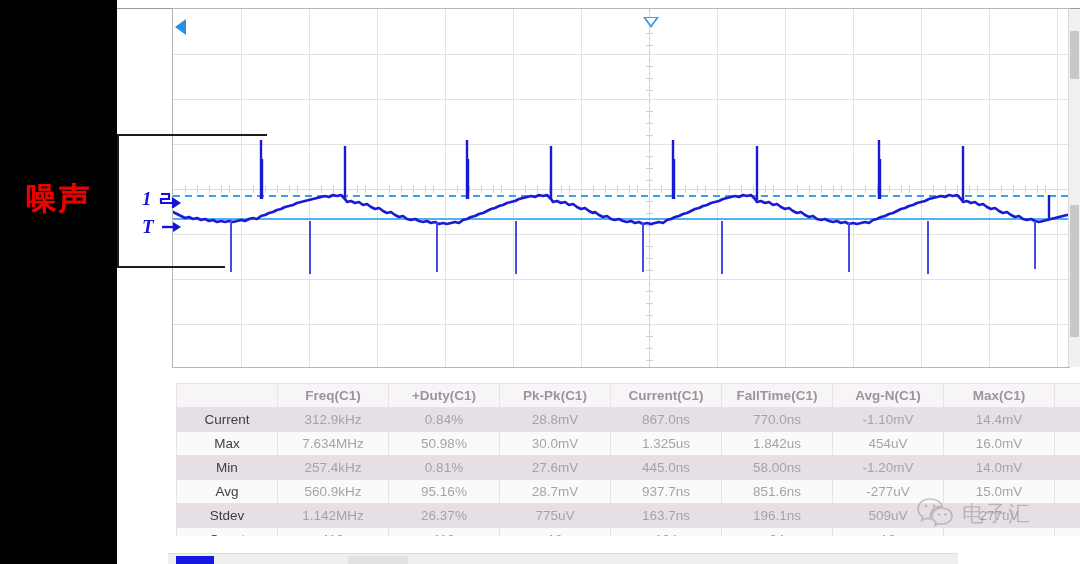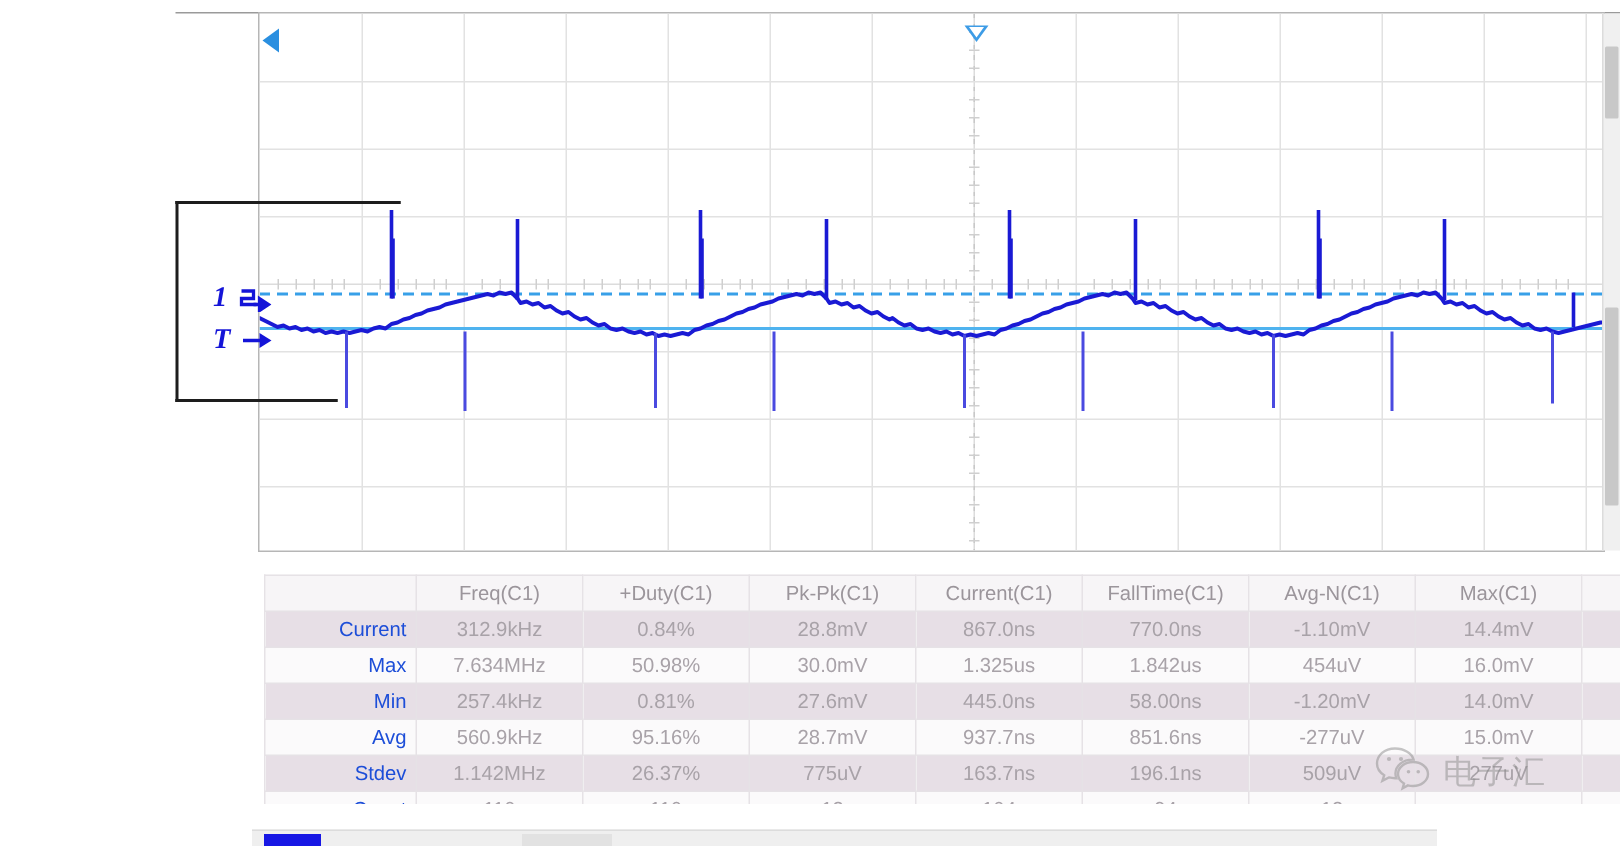--- a/index.html
+++ b/index.html
@@ -122,23 +122,23 @@
   }
   .meas-table th,.meas-table td{
     border:1px solid #e6e2e6;
     padding:2px 6px;
     height:19px;
     font-weight:normal;
     white-space:nowrap;
     overflow:hidden;
   }
   .meas-table thead th{
-    background:#f7f5f7;color:#9b959b;text-align:center;
-  }
-  .meas-table td.rowlab{text-align:right;color:#1d4ed8;}
+    background:#f7f5f7;color:#9b959b;text-align:center;font-weight:bold;
+  }
+  .meas-table td.rowlab{text-align:center;color:#404040;}
   .meas-table td.val{text-align:center;}
   .meas-table tbody tr.odd td{background:#e7dfe6;}
   .meas-table tbody tr.even td{background:#fbfafb;}
   .col-lab{width:88px;}
   .col-d{width:98px;}
   .col-ite{width:96px;text-align:right;}
 
   
   .vscroll{
     position:absolute;right:0;top:9px;width:11px;height:358px;
@@ -167,20 +167,23 @@
   .bb-swatch{position:absolute;left:8px;top:2px;width:38px;height:11px;background:#1717e4;}
   .bb-text{position:absolute;left:62px;top:2px;font-size:11px;color:#9a9a9a;}
   .bb-box{position:absolute;left:180px;top:2px;width:60px;height:10px;background:#e2e2e2;}
   .bottom-white{position:absolute;left:117px;top:536px;width:963px;height:17px;background:#ffffff;}
 </style>
 </head>
 <body>
 
 <div id="root">
 
+  <div class="black-panel">
+    <div class="noise-label">噪声</div>
+  </div>
 
   <div class="scope-wrap">
 
     <div class="top-strip"></div>
 
     <div class="grid">
 
       <div class="gridlines">
         <div class="gv" style="left:68px"></div>
         <div class="gv" style="left:136px"></div>

